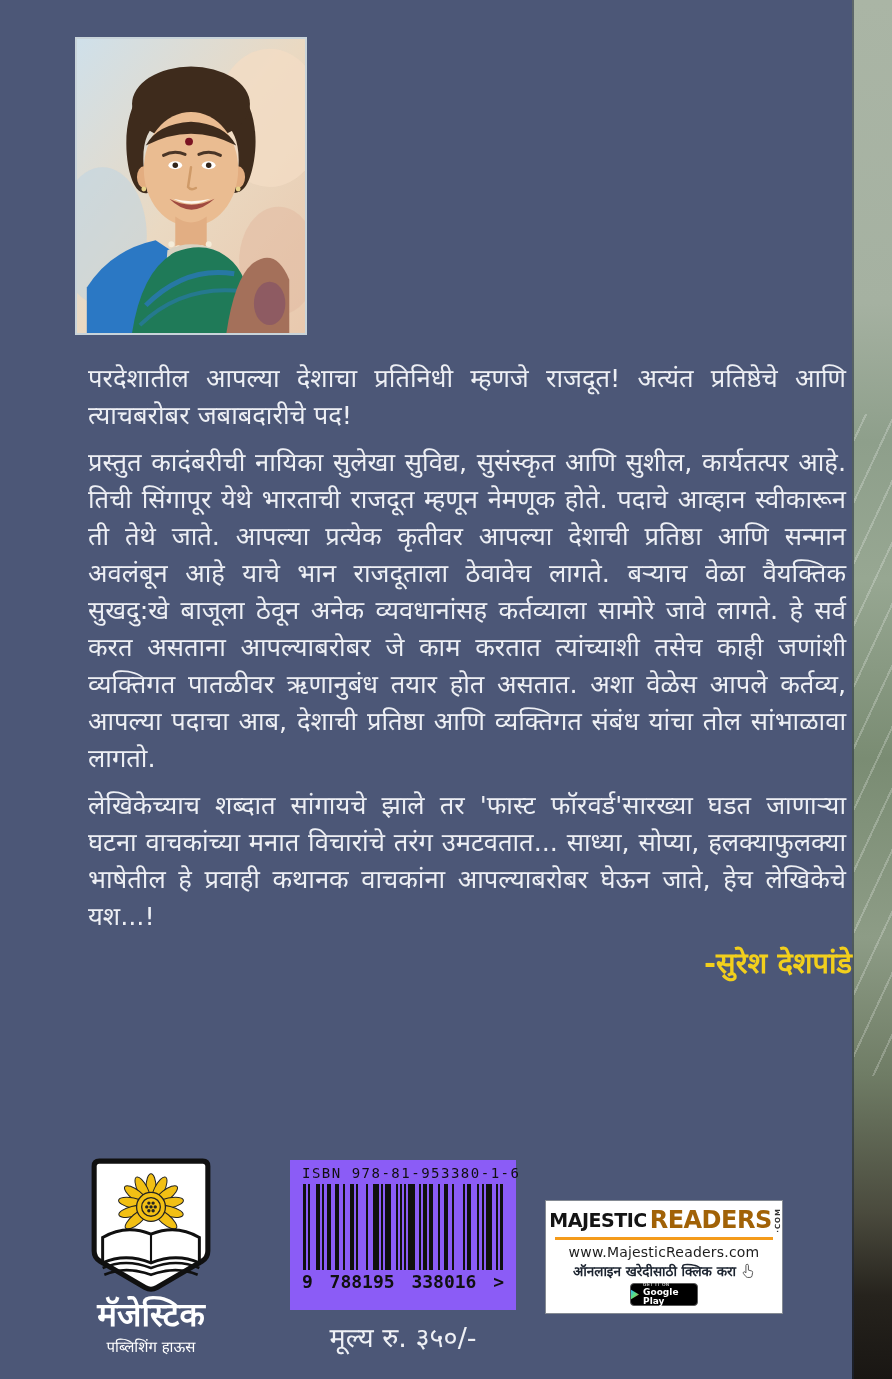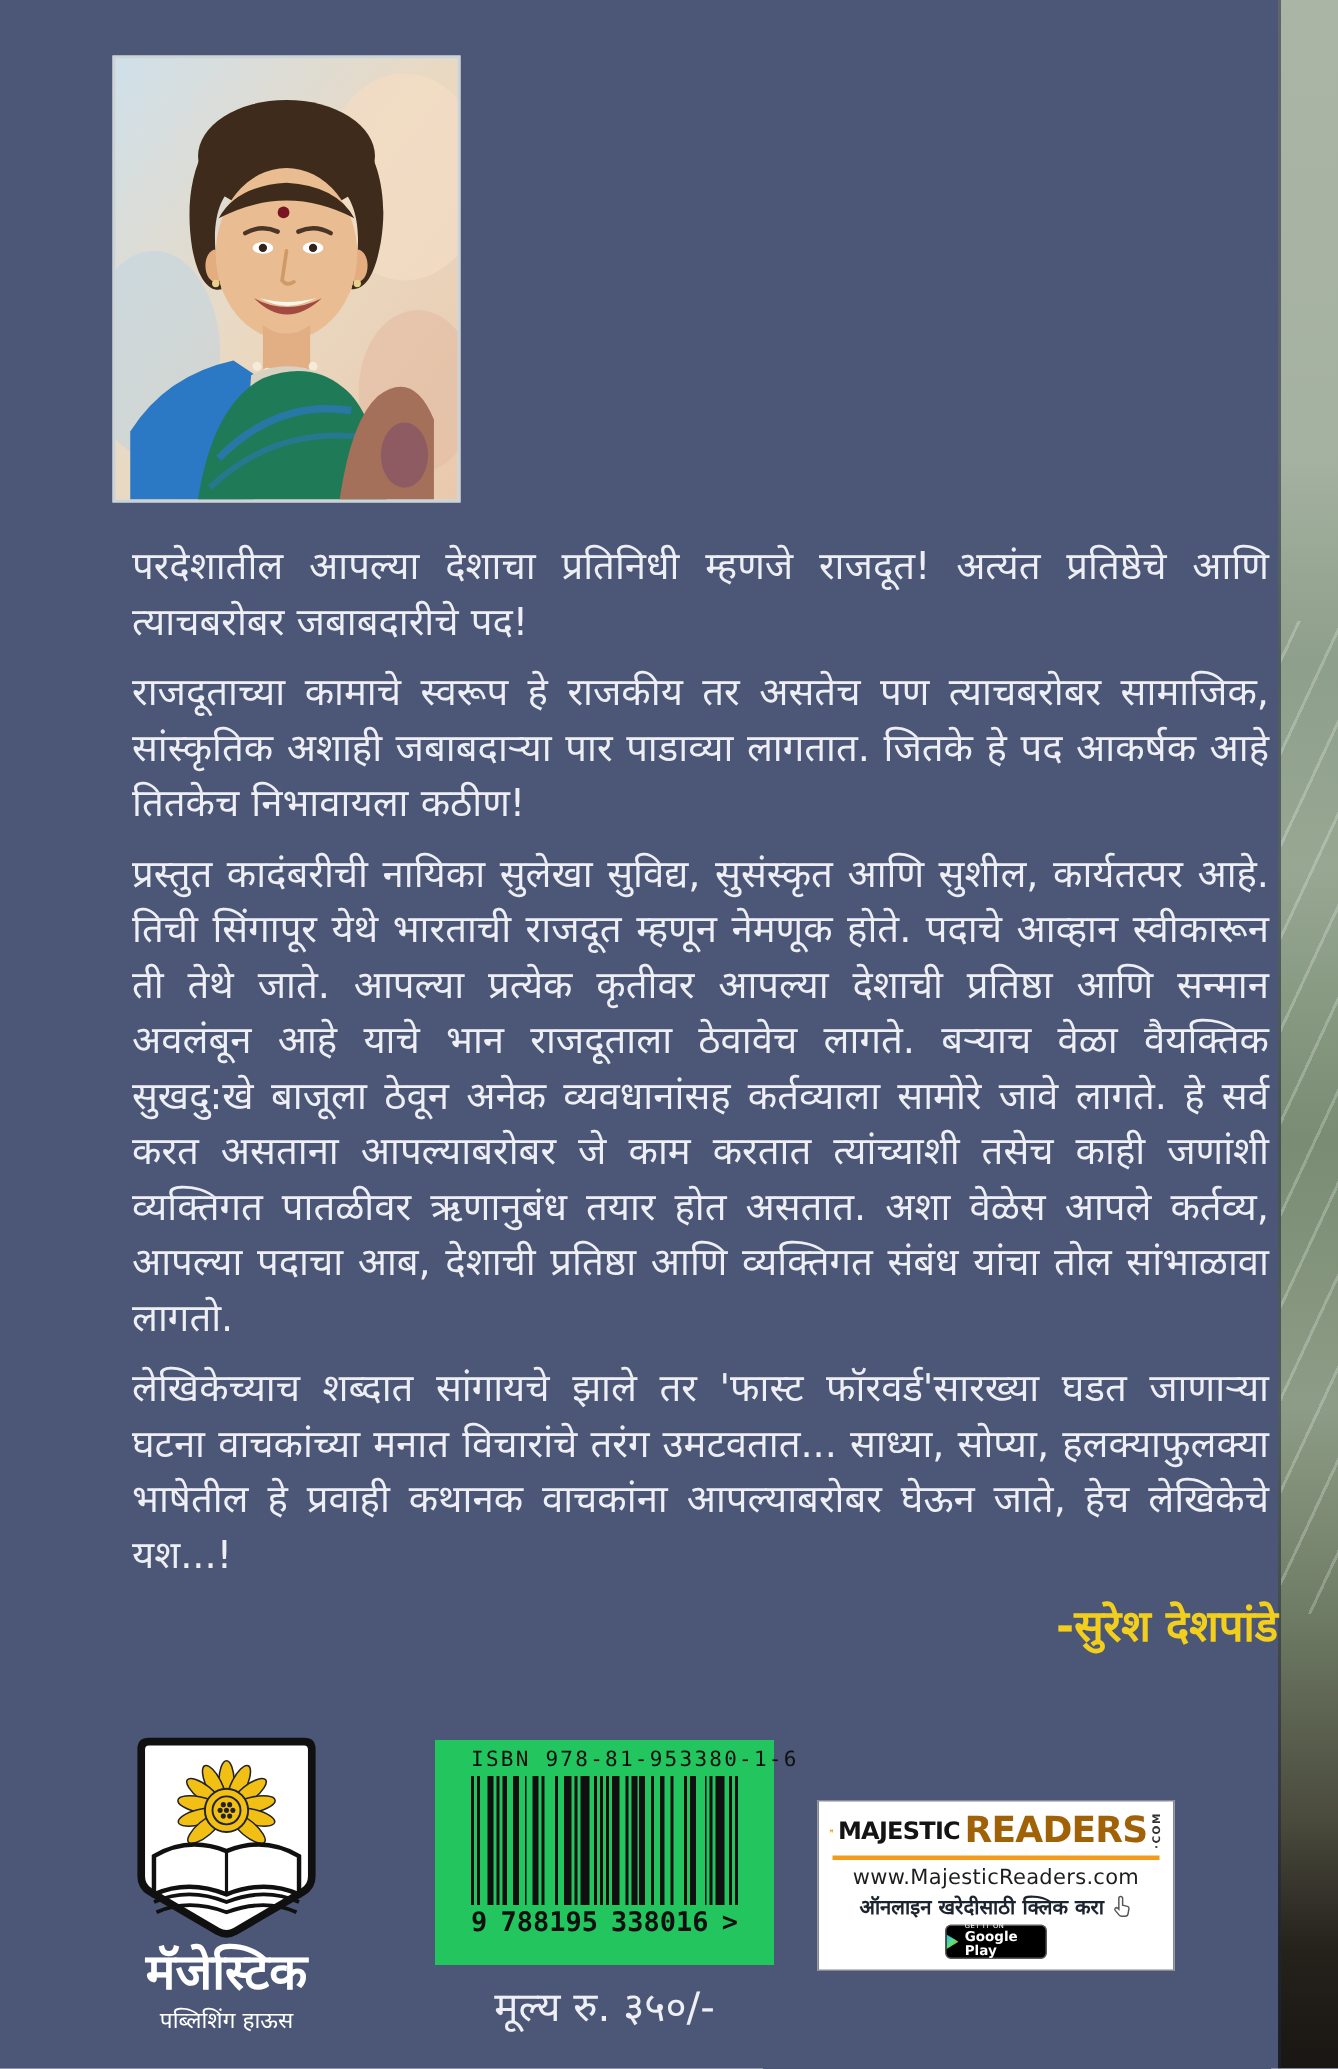--- a/index.html
+++ b/index.html
@@ -23,36 +23,36 @@
   .text-block p{margin:10px;}
   .signature{text-align:right;font-weight:bold;font-size:29px;color:#f2cf1c;
     margin-top:4px;padding-right:4px;}
   
   .publisher{position:absolute;left:73px;top:1156px;width:156px;text-align:center;color:#fff;}
   .publisher svg{display:block;margin:0 auto;width:130px;height:140px;}
   .pub-name{font-size:33px;font-weight:bold;line-height:1.05;margin-top:2px;}
   .pub-sub{font-size:15px;margin-top:3px;}
   
   .barcode-box{position:absolute;left:290px;top:1160px;width:226px;height:150px;
-    background:#22c55e;box-sizing:border-box;padding:5px 24px 4px;}
+    background:#8b5cf6;box-sizing:border-box;padding:5px 12px 4px;}
   .isbn{font-family:"DejaVu Sans Mono","Liberation Mono",monospace;font-size:14px;
     letter-spacing:1.5px;text-align:center;color:#101010;white-space:nowrap;}
   .bars{display:flex;height:86px;margin-top:3px;justify-content:center;}
   .bars .bar{background:#101010;}
   .bars .space{background:transparent;}
   .digits{display:flex;align-items:baseline;justify-content:space-between;
     font-family:"DejaVu Sans Mono","Liberation Mono",monospace;font-size:18px;
     color:#101010;margin-top:1px;font-weight:bold;}
   .price{position:absolute;left:290px;top:1318px;width:226px;text-align:center;
     color:#eef0f5;font-size:27px;}
   
   .readers-box{position:absolute;left:545px;top:1200px;width:238px;height:114px;
     background:#fff;border:1px solid #848a93;box-sizing:border-box;padding:5px 7px 3px;}
   .brand-row{display:flex;align-items:center;justify-content:center;gap:3px;}
-  .brand-majestic{font-weight:800;font-size:16px;color:#141414;letter-spacing:-.5px;}
+  .brand-majestic{font-weight:800;font-size:19px;color:#141414;letter-spacing:-.5px;}
   .brand-readers{font-weight:800;font-size:24px;color:#a16207;letter-spacing:-.5px;}
   .brand-com{font-size:7px;font-weight:bold;color:#333;writing-mode:vertical-rl;
     transform:rotate(180deg);line-height:1;letter-spacing:1px;}
   .orange-rule{height:3px;background:#f49b1b;margin:3px 2px 4px;}
   .url{text-align:center;font-weight:normal;font-size:14px;color:#1d1d1d;letter-spacing:.2px;}
   .cta-row{display:flex;align-items:center;justify-content:center;gap:5px;margin-top:2px;}
   .cta{font-size:13.5px;color:#1c2430;font-weight:bold;}
   .gp-badge{width:66px;height:21px;background:#000;border:1px solid #5a5a5a;border-radius:4px;
     margin:3px auto 0;display:flex;align-items:center;justify-content:center;gap:4px;color:#fff;}
   .gp-text{display:flex;flex-direction:column;line-height:1;}
@@ -118,21 +118,20 @@
       <path d="M56,298 Q66,234 100,216 Q132,204 154,222 Q176,238 184,298 Z" fill="#1f7a58"></path>
       <path d="M70,270 Q110,230 160,238" stroke="#2b78c4" stroke-width="5" fill="none" opacity="0.7"></path>
       <path d="M64,290 Q108,248 170,256" stroke="#2b78c4" stroke-width="4" fill="none" opacity="0.5"></path>
       <path d="M152,298 Q160,244 178,228 Q202,210 216,244 L216,298 Z" fill="#a4705a"></path>
       <ellipse cx="196" cy="268" rx="16" ry="22" fill="#7c4a6a" opacity="0.55"></ellipse>
     </svg>
   </div>
 
   <div class="text-block">
     <p>परदेशातील आपल्या देशाचा प्रतिनिधी म्हणजे राजदूत! अत्यंत प्रतिष्ठेचे आणि त्याचबरोबर जबाबदारीचे पद!</p>
-    <p>राजदूताच्या कामाचे स्वरूप हे राजकीय तर असतेच पण त्याचबरोबर सामाजिक, सांस्कृतिक अशाही जबाबदाऱ्या पार पाडाव्या लागतात. जितके हे पद आकर्षक आहे तितकेच निभावायला कठीण!</p>
     <p>प्रस्तुत कादंबरीची नायिका सुलेखा सुविद्य, सुसंस्कृत आणि सुशील, कार्यतत्पर आहे. तिची सिंगापूर येथे भारताची राजदूत म्हणून नेमणूक होते. पदाचे आव्हान स्वीकारून ती तेथे जाते. आपल्या प्रत्येक कृतीवर आपल्या देशाची प्रतिष्ठा आणि सन्मान अवलंबून आहे याचे भान राजदूताला ठेवावेच लागते. बऱ्याच वेळा वैयक्तिक सुखदु:खे बाजूला ठेवून अनेक व्यवधानांसह कर्तव्याला सामोरे जावे लागते. हे सर्व करत असताना आपल्याबरोबर जे काम करतात त्यांच्याशी तसेच काही जणांशी व्यक्तिगत पातळीवर ऋणानुबंध तयार होत असतात. अशा वेळेस आपले कर्तव्य, आपल्या पदाचा आब, देशाची प्रतिष्ठा आणि व्यक्तिगत संबंध यांचा तोल सांभाळावा लागतो.</p>
     <p>लेखिकेच्याच शब्दात सांगायचे झाले तर 'फास्ट फॉरवर्ड'सारख्या घडत जाणाऱ्या घटना वाचकांच्या मनात विचारांचे तरंग उमटवतात... साध्या, सोप्या, हलक्याफुलक्या भाषेतील हे प्रवाही कथानक वाचकांना आपल्याबरोबर घेऊन जाते, हेच लेखिकेचे यश...!</p>
     <div class="signature">-सुरेश देशपांडे</div>
   </div>
 
   <div class="publisher">
     <svg viewBox="0 0 150 165">
       <path d="M14,6 H136 Q142,6 142,12 V112 Q142,120 135,124 L82,155 Q75,159 68,155 L15,124 Q8,120 8,112 V12 Q8,6 14,6 Z" fill="#ffffff" stroke="#101010" stroke-width="6"></path>
       <g transform="translate(75,60)">
         <g fill="#f2c014" stroke="#222" stroke-width="1.2">

